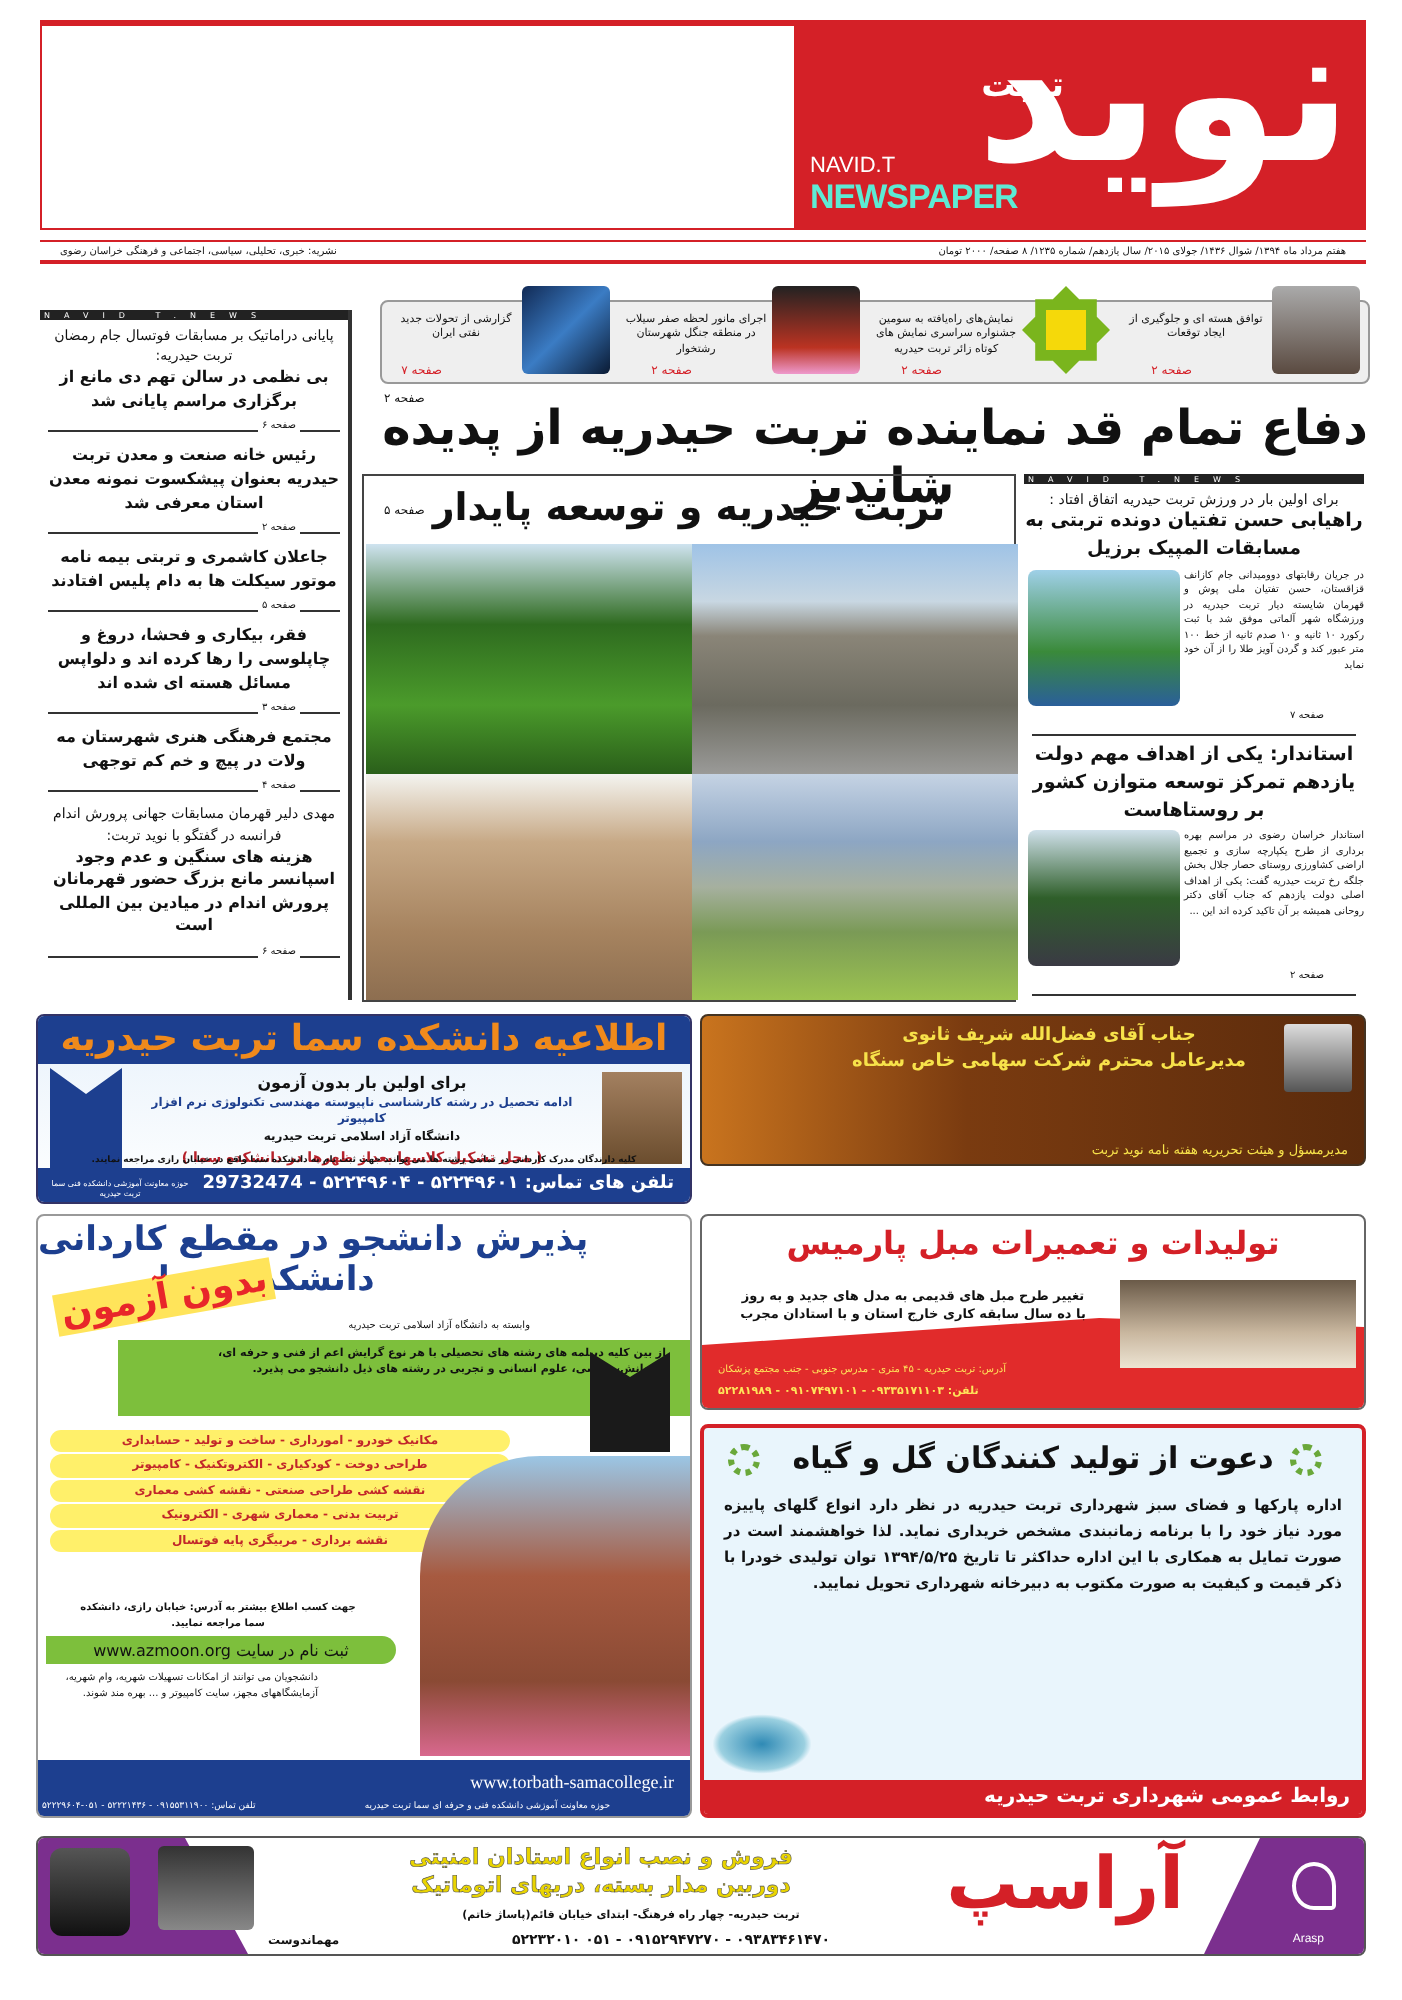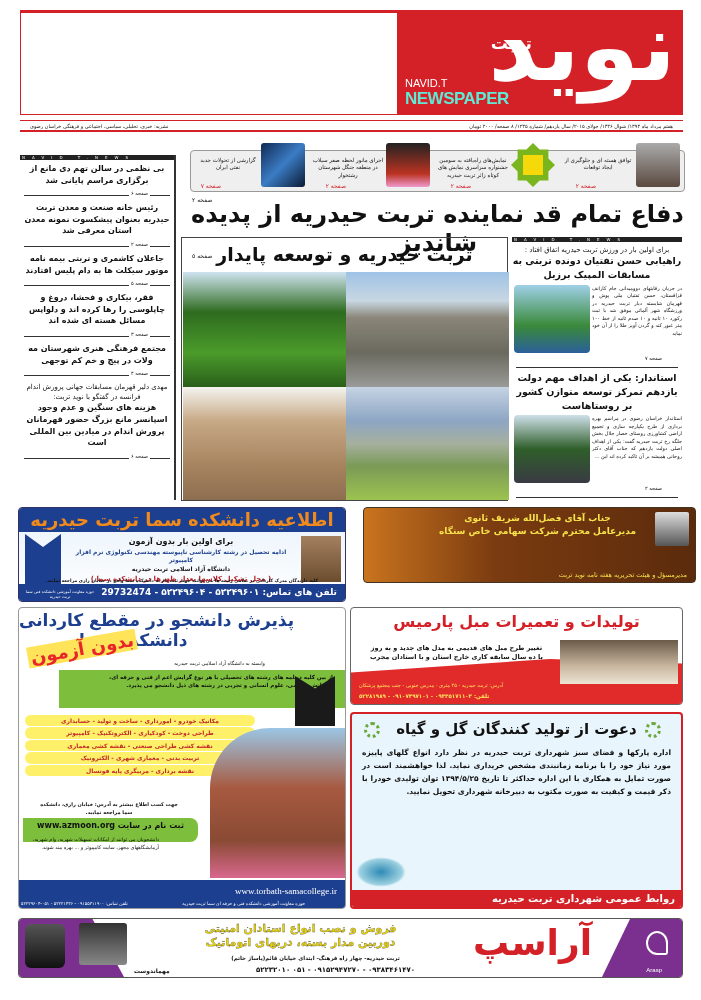--- a/index.html
+++ b/index.html
@@ -40,21 +40,21 @@
 #rightcol{left:512px;top:237px;width:170px;height:265px}
 .rc-pre{font-size:7px;text-align:center;margin-top:4px}
 .rc-head{font-size:9.5px;font-weight:bold;text-align:center;line-height:1.5}
 .rc-body{position:relative;height:68px;margin-top:2px}
 .rc-img{position:absolute;left:2px;top:0;width:76px;height:68px;border-radius:4px}
 .rc-txt{position:absolute;right:0;top:0;width:90px;font-size:5px;line-height:1.5;text-align:justify}
 .rc-page{font-size:5px;margin-right:20px;margin-top:2px}
 
 .ad{position:absolute;border-radius:4px;overflow:hidden}
 #ad-sama1{left:18px;top:507px;width:328px;height:95px;background:linear-gradient(#e8f2fb,#fff);border:1px solid #336}
-#ad-sharif{left:363px;top:507px;width:333px;height:76px;background:linear-gradient(90deg,#c9741e,#7a3b10 40%,#5b2b0c);border:1px solid #432}
+#ad-sharif{left:350px;top:507px;width:333px;height:76px;background:linear-gradient(90deg,#c9741e,#7a3b10 40%,#5b2b0c);border:1px solid #432}
 #ad-sama2{left:18px;top:607px;width:328px;height:302px;background:#fff;border:1px solid #999}
 #ad-parmis{left:350px;top:607px;width:333px;height:98px;background:#fff;border:1px solid #666}
 #ad-flower{left:350px;top:712px;width:333px;height:197px;background:#e9f5fc;border:2px solid #d42027}
 #ad-arasp{left:18px;top:918px;width:665px;height:60px;background:#fff;border:1px solid #555}
 </style>
 </head>
 <body>
 
 <div id="masthead" class="abs">
   <div id="mast-red">
@@ -93,20 +93,21 @@
     <div class="t-page" style="right:88px">صفحه ۷</div>
   </div>
 </div>
 
 <div id="main-page" class="abs">صفحه ۲</div>
 <div id="main-headline" class="abs">دفاع تمام قد نماینده تربت حیدریه از پدیده شاندیز</div>
 
 <div id="leftcol" class="abs">
   <div class="navbar">NAVID T.NEWS</div>
   <div class="lc-item">
+    <div class="lc-pre">پایانی دراماتیک بر مسابقات فوتسال جام رمضان تربت حیدریه:</div>
     <div class="lc-main">بی نظمی در سالن تهم دی مانع از برگزاری مراسم پایانی شد</div>
   </div>
   <div class="lc-sep">
       <span>صفحه ۶</span>
     </div>
   <div class="lc-item">
     <div class="lc-main">رئیس خانه صنعت و معدن تربت حیدریه بعنوان پیشکسوت نمونه معدن استان معرفی شد</div>
   </div>
   <div class="lc-sep">
       <span>صفحه ۲</span>
@@ -205,21 +206,21 @@
   <div style="position:absolute;right:10px;top:68px;width:40px;height:50px;background:#1a1a1a;clip-path:polygon(0 0,50% 25%,100% 0,100% 100%,0 100%)"></div>
   <div style="position:absolute;left:6px;top:106px;width:230px;font-size:6px;font-weight:bold;color:#c2262a;text-align:center;line-height:1.9">
     <div style="background:#fff06a;border-radius:6px;margin:1px 0">مکانیک خودرو - امورداری - ساخت و تولید - حسابداری</div>
     <div style="background:#fff06a;border-radius:6px;margin:1px 0">طراحی دوخت - کودکیاری - الکتروتکنیک - کامپیوتر</div>
     <div style="background:#fff06a;border-radius:6px;margin:1px 0">نقشه کشی طراحی صنعتی - نقشه کشی معماری</div>
     <div style="background:#fff06a;border-radius:6px;margin:1px 0">تربیت بدنی - معماری شهری - الکترونیک</div>
     <div style="background:#fff06a;border-radius:6px;margin:1px 0">نقشه برداری - مربیگری پایه فوتسال</div>
   </div>
   <div style="position:absolute;right:0;top:120px;width:135px;height:150px;background:linear-gradient(#9bc6e5,#a75a40 40%,#8a4a34 75%,#d8688e);border-radius:60px 0 0 0"></div>
   <div style="position:absolute;left:20px;top:193px;width:140px;font-size:5px;font-weight:bold;text-align:center;line-height:1.5">جهت کسب اطلاع بیشتر به آدرس: خیابان رازی، دانشکده سما مراجعه نمایید.</div>
-  <div style="position:absolute;left:4px;top:210px;width:175px;height:24px;background:#7dbf3c;border-radius:0 8px 8px 0;font-size:8px;font-weight:bold;text-align:center;line-height:15px">ثبت نام در سایت www.azmoon.org</div>
+  <div style="position:absolute;left:4px;top:210px;width:175px;height:14px;background:#7dbf3c;border-radius:0 8px 8px 0;font-size:8px;font-weight:normal;text-align:center;line-height:15px">ثبت نام در سایت www.azmoon.org</div>
   <div style="position:absolute;left:10px;top:228px;width:130px;font-size:5px;line-height:1.5">دانشجویان می توانند از امکانات تسهیلات شهریه، وام شهریه، آزمایشگاههای مجهز، سایت کامپیوتر و ... بهره مند شوند.</div>
   <div style="position:absolute;left:0;right:0;bottom:0;height:28px;background:#1d3f8f"></div>
   <div style="position:absolute;right:8px;bottom:12px;color:#fff;font-size:9px;font-family:'Liberation Serif',serif;direction:ltr">www.torbath-samacollege.ir</div>
   <div style="position:absolute;right:40px;bottom:2px;color:#fff;font-size:4.5px">حوزه معاونت آموزشی دانشکده فنی و حرفه ای سما تربت حیدریه</div>
   <div style="position:absolute;left:2px;bottom:2px;color:#fff;font-size:4.5px">تلفن تماس: ۰۹۱۵۵۳۱۱۹۰۰ - ۵۲۲۲۱۴۳۶ - ۰۵۱-۵۲۲۲۹۶۰۴</div>
 </div>
 
 <div id="ad-parmis" class="ad">
   <div style="position:absolute;top:4px;left:0;right:0;text-align:center;color:#d42027;font-size:16px;font-weight:bold">تولیدات و تعمیرات مبل پارمیس</div>
   <div style="position:absolute;left:0;right:0;bottom:0;height:45px;background:#e12b2b;clip-path:polygon(0 30%,60% 0,100% 10%,100% 100%,0 100%)"></div>

